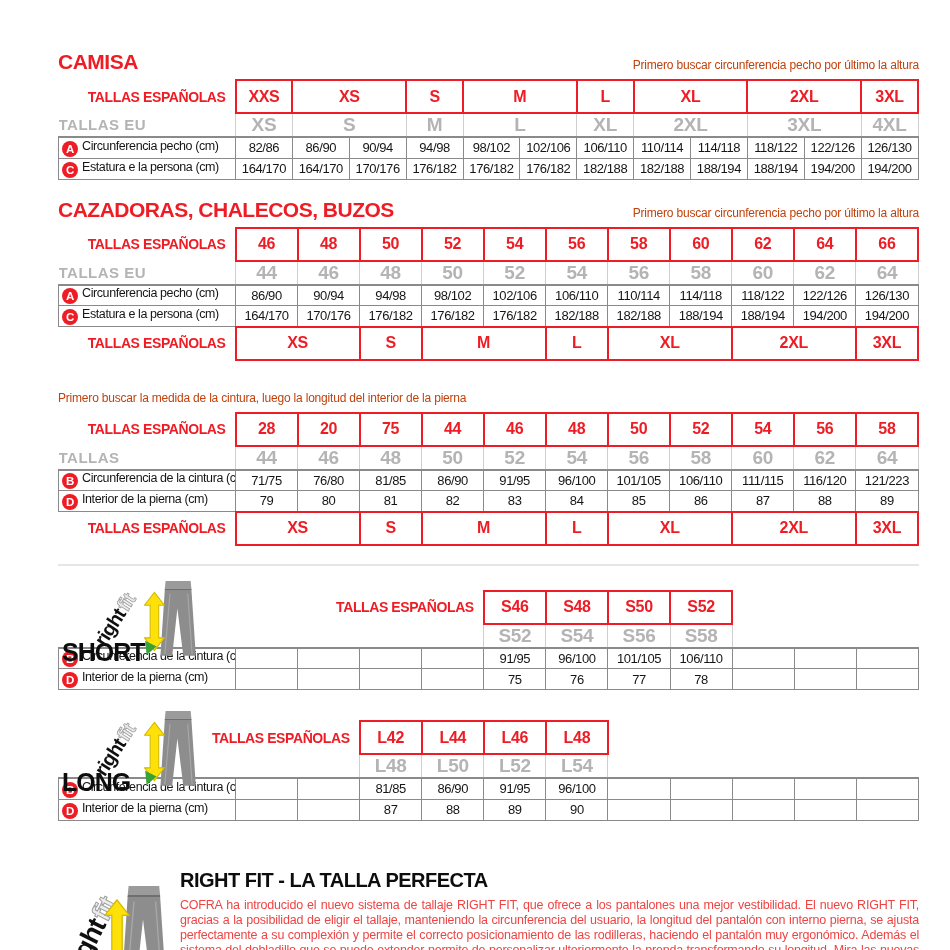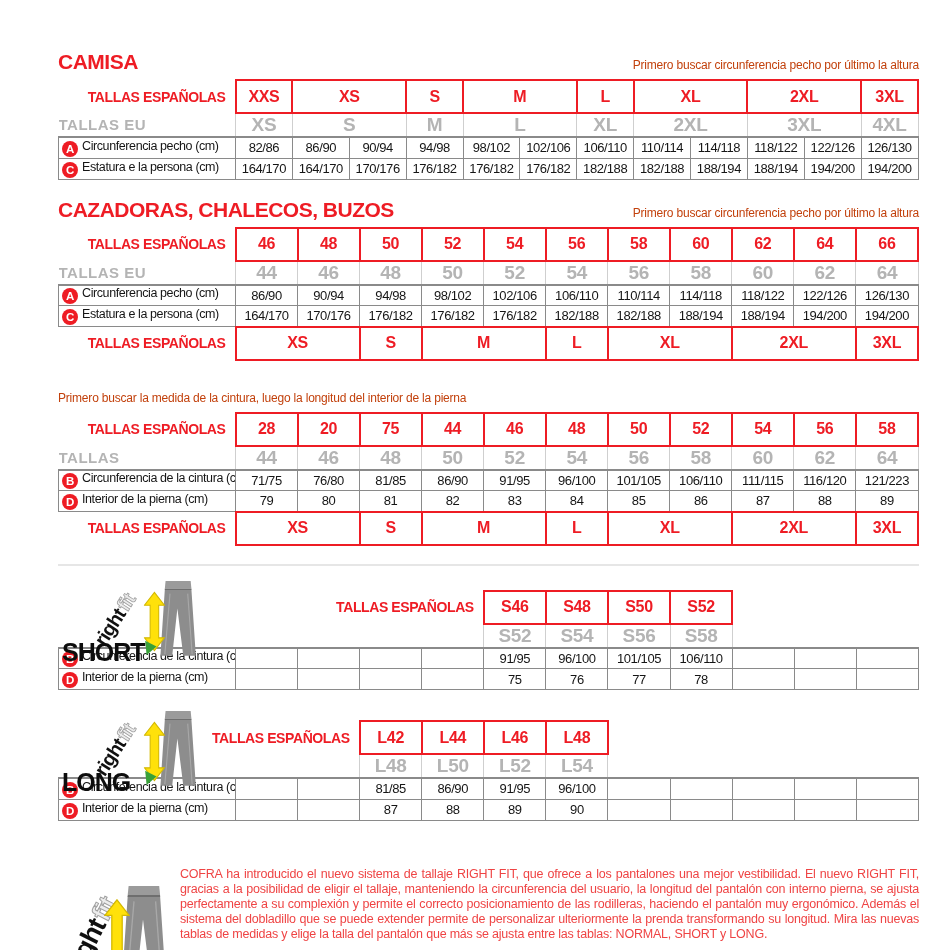--- a/index.html
+++ b/index.html
@@ -510,17 +510,18 @@
         <path d="M13 12 h36" stroke="#6e6e6e" stroke-width="2" fill="none"></path>
         <path d="M20 18 l-7 82" stroke="#a8a8a8" stroke-width="1.5" fill="none"></path>
         <path d="M44 18 l6 82" stroke="#a8a8a8" stroke-width="1.5" fill="none"></path>
       </svg>
       <svg class="rf-arrow" viewBox="0 0 30 88">
         <polygon points="15,0 29,18 21,18 21,64 29,64 15,82 1,64 9,64 9,18 1,18" fill="#ffe10a" stroke="#d4b902" stroke-width="1.5"></polygon>
         <polygon points="2,68 18,76 4,88" fill="#38a138"></polygon>
       </svg>
     </div>
     <div class="rf-text-col">
+      <div class="rf-title">RIGHT FIT - LA TALLA PERFECTA</div>
       <div class="rf-paragraph">COFRA ha introducido el nuevo sistema de tallaje RIGHT FIT, que ofrece a los pantalones una mejor vestibilidad. El nuevo RIGHT FIT, gracias a la posibilidad de eligir el tallaje, manteniendo la circunferencia del usuario, la longitud del pantalón con interno pierna, se ajusta perfectamente a su complexión y permite el correcto posicionamiento de las rodilleras, haciendo el pantalón muy ergonómico. Además el sistema del dobladillo que se puede extender permite de personalizar ulteriormente la prenda transformando su longitud. Mira las nuevas tablas de medidas y elige la talla del pantalón que más se ajusta entre las tablas: NORMAL, SHORT y LONG.</div>
     </div>
   </section>
 
 </div>
 
 </body></html>

